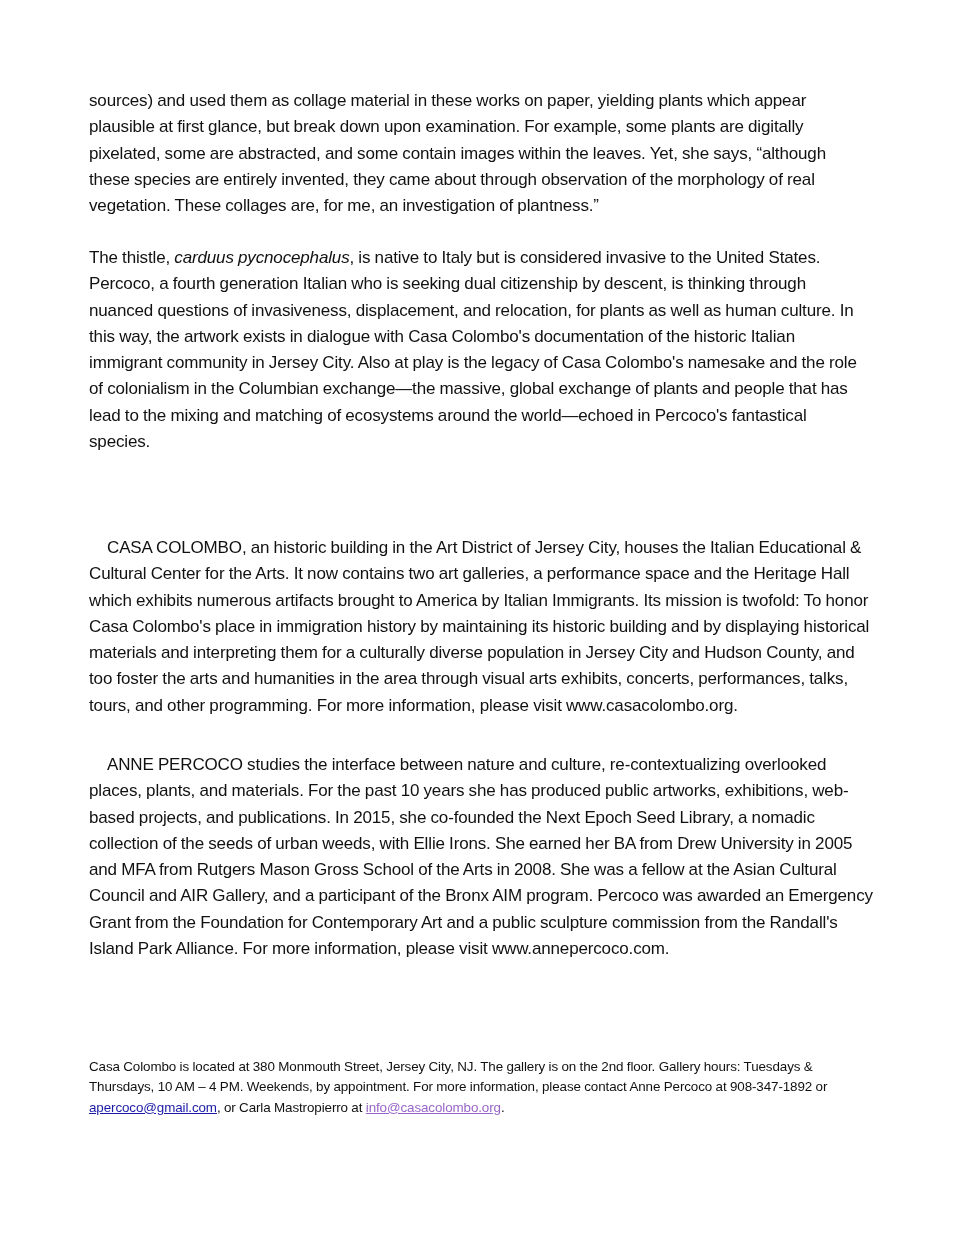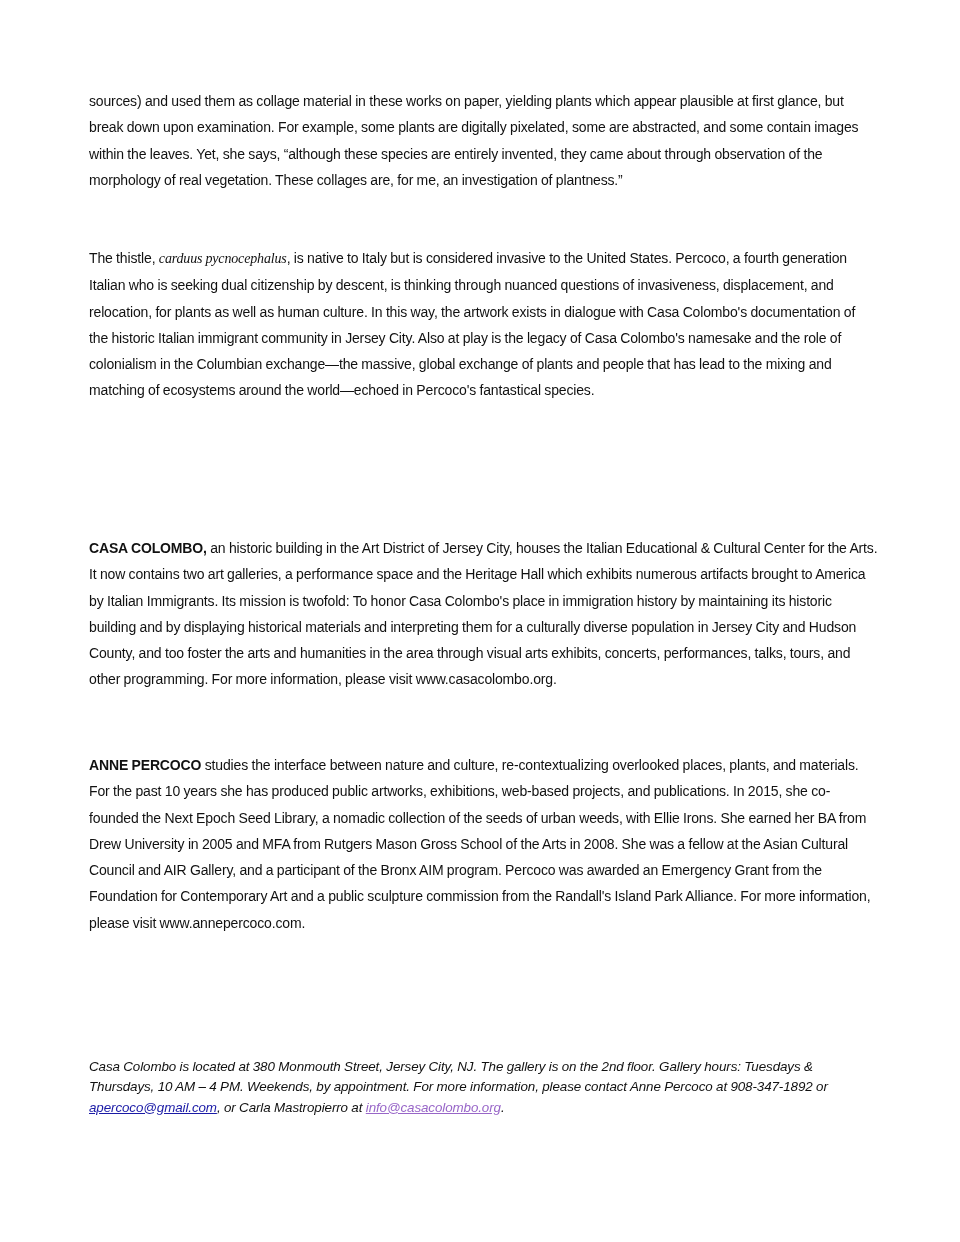--- a/index.html
+++ b/index.html
@@ -15,44 +15,43 @@
       color: #111111;
       font-family: "Liberation Sans", "DejaVu Sans", sans-serif;
     }
     .page {
       position: absolute;
       left: 89px;
       top: 88px;
       width: 790px;
     }
     .para {
-      font-size: 14px;
+      font-size: 17px;
       line-height: 26.3px;
       margin: 0;
       letter-spacing: -0.15px;
       word-spacing: -0.3px;
     }
     .p1 { position: absolute; top: 0; left: 0; width: 780px; }
     .p2 { position: absolute; top: 157px; left: 0; width: 780px; }
     .p3 { position: absolute; top: 447px; left: 0; width: 790px; }
     .p4 { position: absolute; top: 664px; left: 0; width: 790px; }
     .footer {
       position: absolute;
       top: 969px;
       left: 0;
       width: 750px;
       font-size: 13.4px;
       line-height: 20.3px;
       margin: 0;
       letter-spacing: -0.1px;
       word-spacing: -0.2px;
-      font-style: italic;
     }
-    .bold { font-weight: bold; }
-    .ital { font-style: italic; font-family: Liberation Serif, serif; }
+    .bold { font-weight: normal; margin-left: 18px; }
+    .ital { font-style: italic; }
     a.link-visited { color: #9866c8; text-decoration: underline; }
     a.link-default { color: #1a1aa6; text-decoration: underline; }
   </style>
 </head>
 <body>
 
 <div class="page">
 
   <p class="para p1">
     <span>sources) and used them as collage material in these works on paper, yielding plants which appear plausible at first glance, but break down upon examination. For example, some plants are digitally pixelated, some are abstracted, and some contain images within the leaves. Yet, she says, “although these species are entirely invented, they came about through observation of the morphology of real vegetation. These collages are, for me, an investigation of plantness.”</span>

